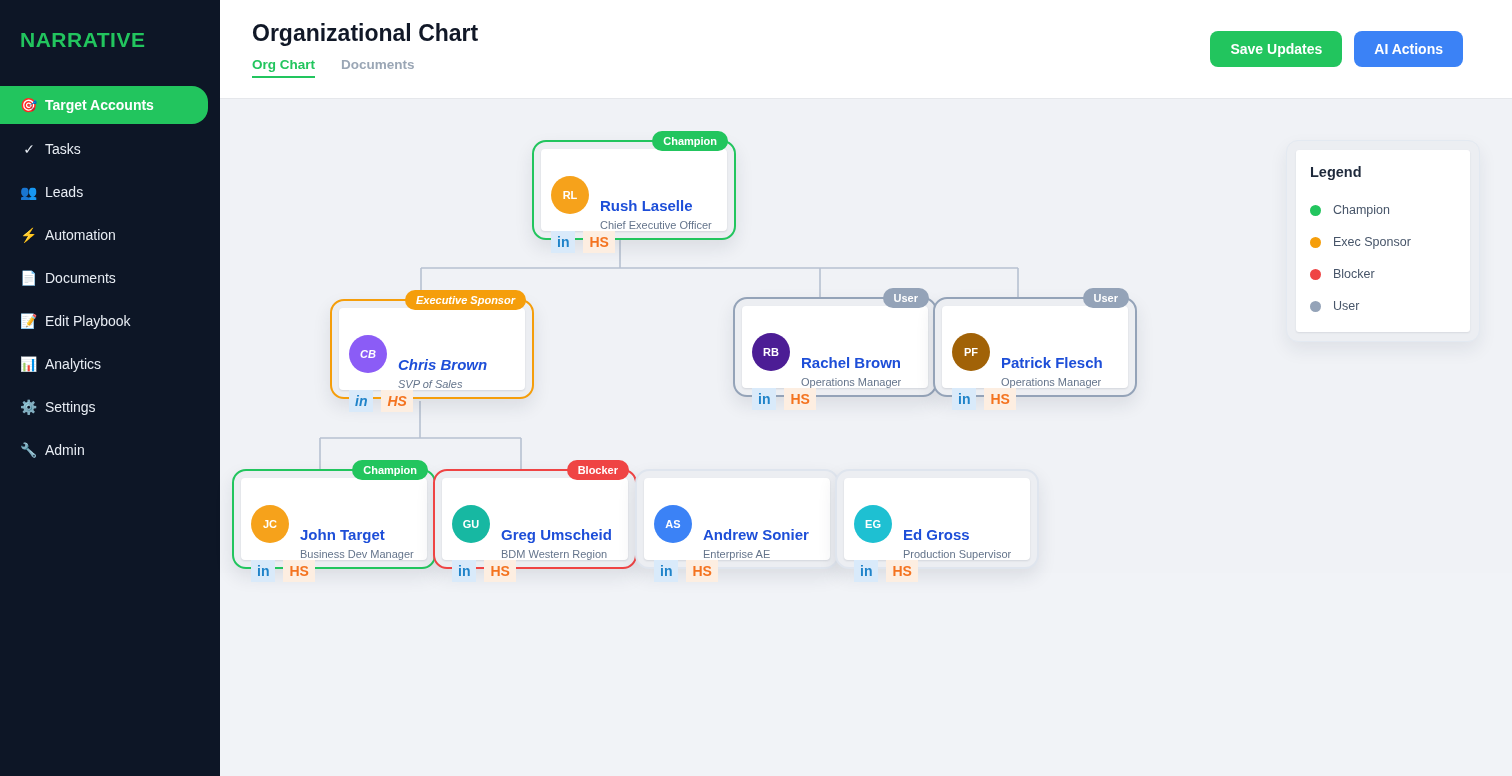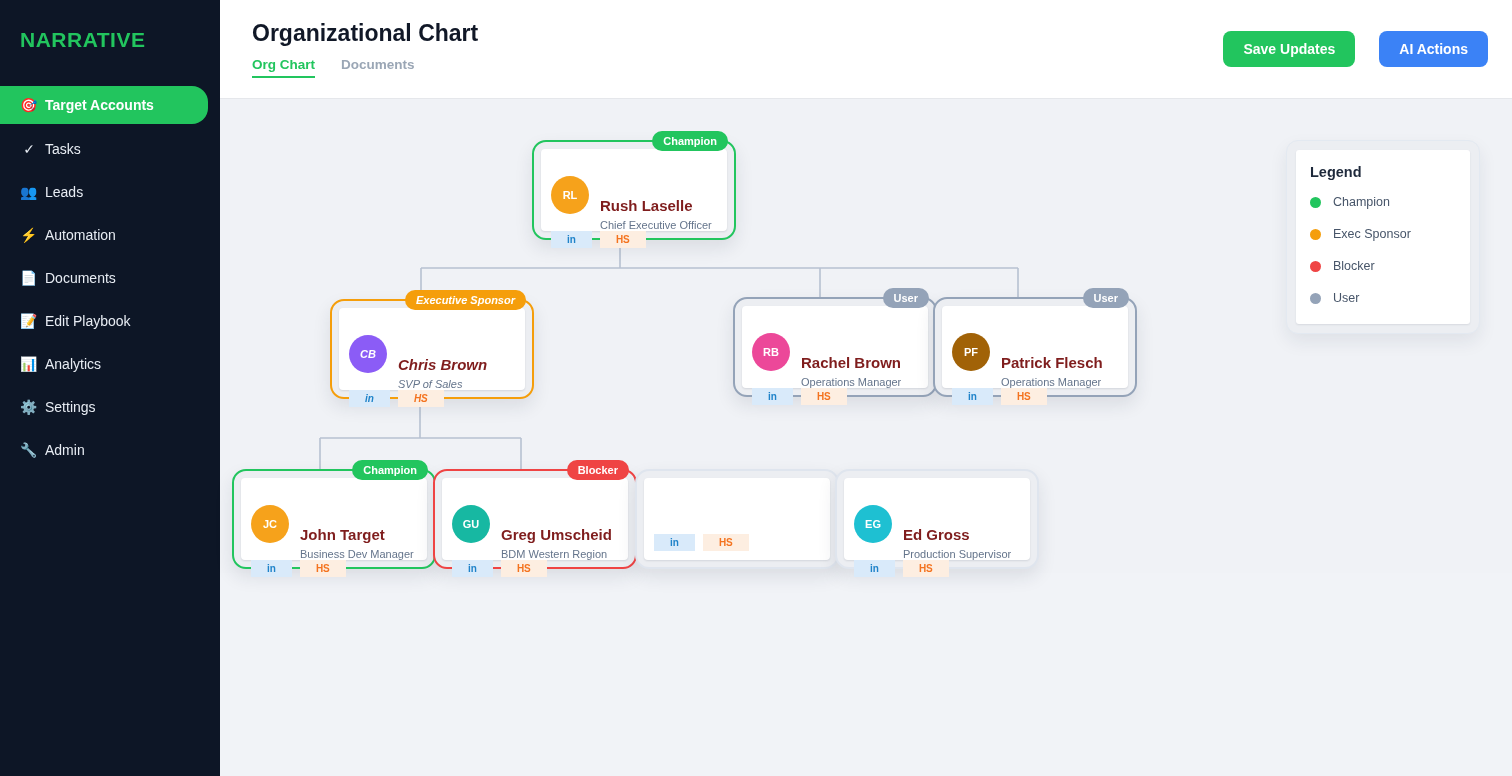--- a/index.html
+++ b/index.html
@@ -20,21 +20,21 @@
     border-radius:0 16px 16px 0; margin-right:12px; padding:11px 20px; }
 
   
   .main { flex:1; display:flex; flex-direction:column; }
   .header { background:#ffffff; height:99px; border-bottom:1px solid #e5e7eb;
     padding:20px 32px 0 32px; position:relative; }
   .page-title { font-size:23px; font-weight:800; color:#111827; }
   .tabs { display:flex; gap:26px; margin-top:10px; }
   .tab { font-size:13.5px; font-weight:700; color:#9aa6b5; padding-bottom:4px; cursor:pointer; }
   .tab.active { color:#22c55e; border-bottom:2px solid #22c55e; }
-  .header-actions { position:absolute; right:24px; top:31px; display:flex; gap:24px;padding-left:9px; }
+  .header-actions { position:absolute; right:49px; top:31px; display:flex; gap:12px;padding-left:9px; }
   .btn { border:none; border-radius:8px; padding:10px 20px; font-size:14px;
     font-weight:700; color:#fff; cursor:pointer; font-family:inherit; }
   .btn-green { background:#22c55e; }
   .btn-blue { background:#3b82f6; }
 
   
   .canvas { position:relative; flex:1; background:#f0f2f6; }
   .connectors { position:absolute; left:0; top:0; pointer-events:none; }
 
   
@@ -42,33 +42,33 @@
     border:2px solid #dfe5ee; border-radius:14px; padding:7px;
     box-shadow:0 8px 18px rgba(30,41,59,.10); cursor:pointer; }
   .role-badge { position:absolute; top:-11px; right:6px; color:#fff;
     font-size:11px; font-weight:700; padding:4px 11px; border-radius:11px;
     white-space:nowrap; }
   .card-inner { background:#ffffff; border-radius:4px; height:100%; padding:9px 10px;
     box-shadow:0 1px 2px rgba(30,41,59,.12); display:flex; flex-direction:column; }
   .card-top { display:flex; align-items:center; gap:11px; }
   .avatar { width:38px; height:38px; border-radius:50%; color:#fff; font-size:11px;
     font-weight:700; display:flex; align-items:center; justify-content:center; flex:0 0 38px; }
-  .person-name { font-size:15px; font-weight:700; color:#7f1d1d;margin-top:39px; }
+  .person-name { font-size:15px; font-weight:700; color:#1d4ed8;margin-top:39px; }
   .person-title { font-size:11px; color:#64748b; margin-top:5px; }
   .card-badges { display:flex; gap:8px; margin-top:auto; }
-  .src-badge { font-size:10px; font-weight:700; border-radius:0; padding:3px 16px; cursor:pointer; }
+  .src-badge { font-size:14px; font-weight:700; border-radius:0; padding:3px 6px; cursor:pointer; }
   .badge-in { background:#d9eafa; color:#1f83c9; }
   .badge-hs { background:#fdeee1; color:#f4731f; }
 
   
   .legend { position:absolute; width:194px; background:#eceef2; border:1px solid #e3e9f1;
     border-radius:12px; padding:9px; box-shadow:0 8px 18px rgba(30,41,59,.08); }
   .legend-inner { background:#fff; border-radius:3px; padding:14px 14px 10px 14px;
     box-shadow:0 1px 2px rgba(30,41,59,.10); }
-  .legend-title { font-size:14.5px; font-weight:700; color:#1e293b; margin-bottom:6px; }
+  .legend-title { font-size:14.5px; font-weight:700; color:#1e293b; margin-bottom:14px; }
   .legend-item { display:flex; align-items:center; gap:12px; padding:9px 0; }
   .legend-dot { width:11px; height:11px; border-radius:50%; }
   .legend-label { font-size:12.5px; color:#475569; }
 </style>
 </head>
 <body>
 
 <div class="app">
 
   <aside class="sidebar">
@@ -165,21 +165,21 @@
             <span class="src-badge badge-in">in</span>
             <span class="src-badge badge-hs">HS</span>
           </div>
         </div>
       </div>
 
       <div class="org-card" style="left: 513px; top: 198px; border-color: rgb(148, 163, 184);">
         <div class="role-badge" style="background: rgb(148, 163, 184);">User</div>
         <div class="card-inner">
           <div class="card-top">
-            <div class="avatar" style="background: #ec4899;">RB</div>
+            <div class="avatar" style="background: #4c1d95;">RB</div>
             <div>
               <div class="person-name">Rachel Brown</div>
               <div class="person-title">Operations Manager</div>
             </div>
           </div>
           <div class="card-badges">
             <span class="src-badge badge-in">in</span>
             <span class="src-badge badge-hs">HS</span>
           </div>
         </div>
@@ -231,20 +231,27 @@
           </div>
           <div class="card-badges">
             <span class="src-badge badge-in">in</span>
             <span class="src-badge badge-hs">HS</span>
           </div>
         </div>
       </div>
 
       <div class="org-card" style="left: 415px; top: 370px; border-color: rgb(223, 229, 238);">
         <div class="card-inner">
+          <div class="card-top">
+            <div class="avatar" style="background: rgb(59, 130, 246);">AS</div>
+            <div>
+              <div class="person-name">Andrew Sonier</div>
+              <div class="person-title">Enterprise AE</div>
+            </div>
+          </div>
           <div class="card-badges">
             <span class="src-badge badge-in">in</span>
             <span class="src-badge badge-hs">HS</span>
           </div>
         </div>
       </div>
 
       <div class="org-card" style="left: 615px; top: 370px; border-color: rgb(223, 229, 238);">
         <div class="card-inner">
           <div class="card-top">

